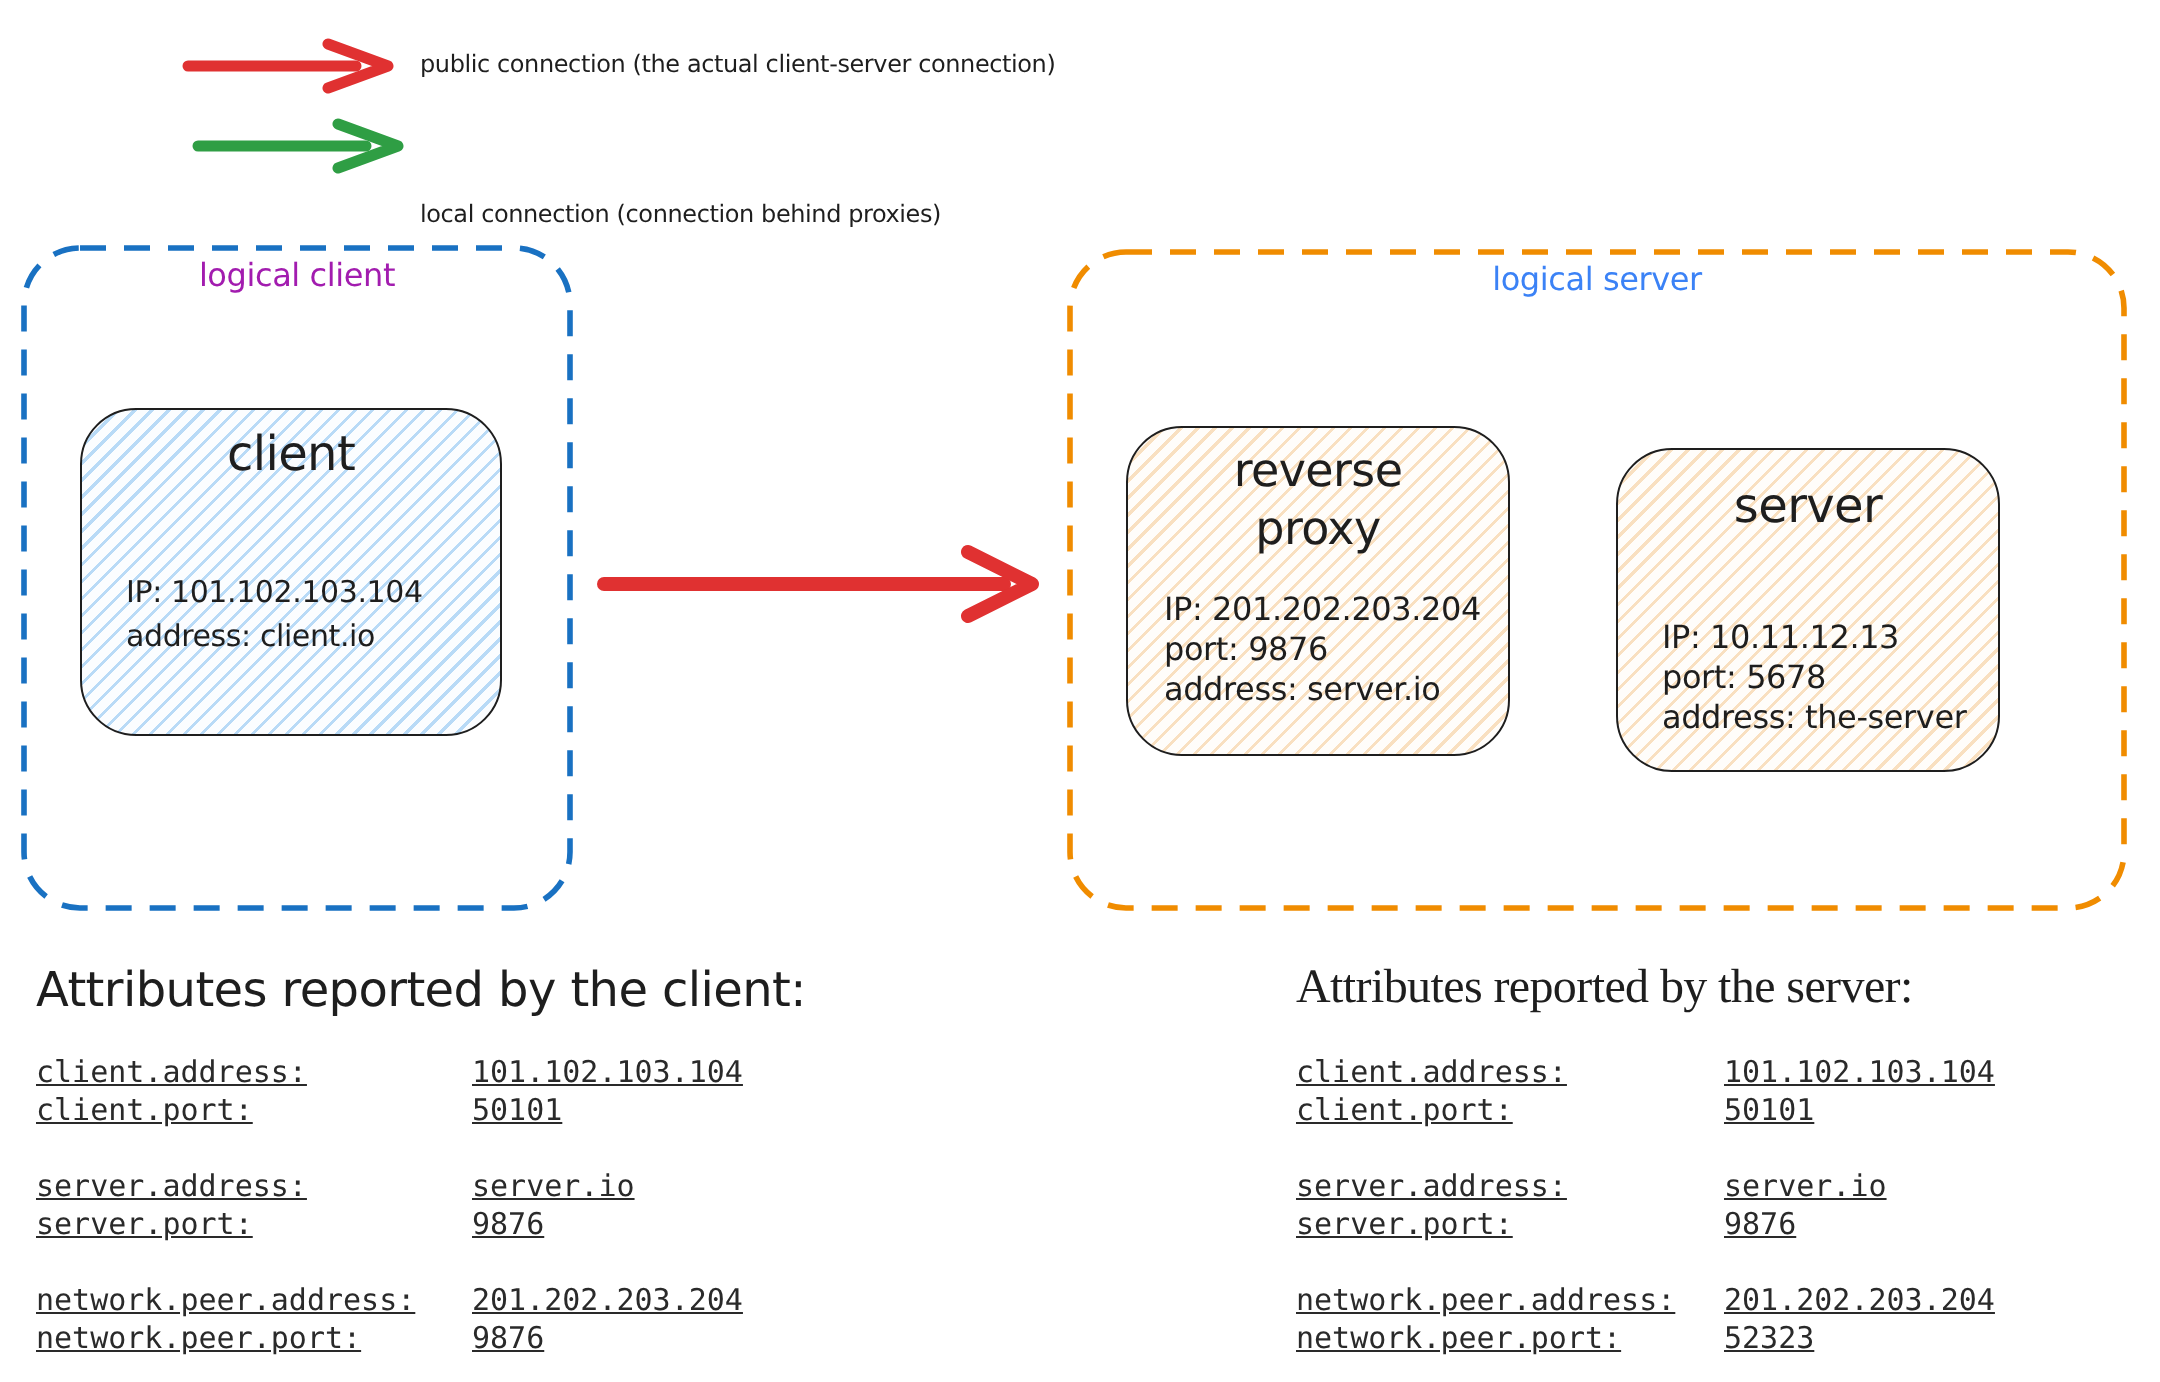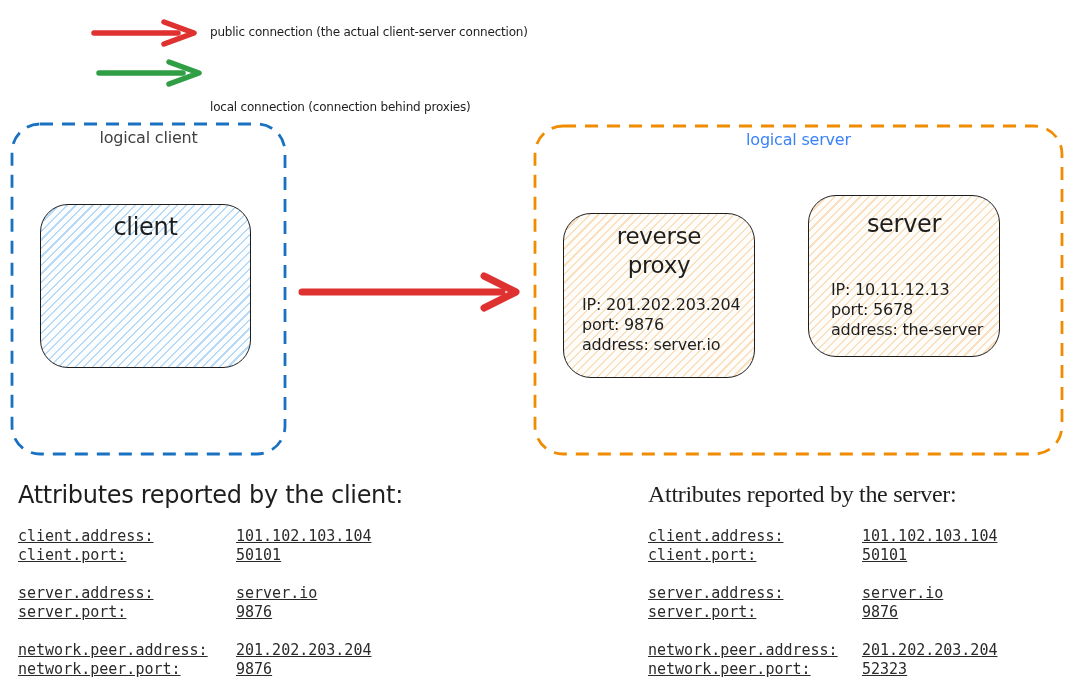--- a/index.html
+++ b/index.html
@@ -9,21 +9,21 @@
   .abs { position: absolute; }
 
   
   .hand { font-family: "DejaVu Sans", sans-serif; color: #1e1e1e; letter-spacing: -0.2px; }
 
   
   .legend-label { font-size: 12px; line-height: 22px; }
 
   
   .group-label { text-align: center; font-size: 16px; font-weight: 500; }
-  .group-label.blue { color: #404040; }
+  .group-label.blue { color: #a21caf; }
   .group-label.orange { color: #3b82f6; }
 
   
   .node {
     position: absolute;
     border: 1.6px solid #1e1e1e;
     border-radius: 28px;
   }
   .node.blue-fill {
     background-color: #fbfdff;
@@ -67,20 +67,24 @@
 </svg>
 <div class="abs hand legend-label" style="left:210px; top:62px;margin-top:34px;">local connection (connection behind proxies)</div>
 
 <svg class="abs" style="left:10px; top:122px;" width="277" height="334">
   <rect x="2" y="2" width="273" height="330" rx="28" ry="28" fill="none" stroke="#1971c2" stroke-width="2.8" stroke-dasharray="13 9"></rect>
 </svg>
 <div class="abs hand group-label blue" style="left:10px; top:128px; width:277px;">logical client</div>
 
 <div class="node blue-fill" style="left:40px; top:204px; width:211px; height:164px;">
   <div class="hand node-title">client</div>
+  <div class="hand node-details" style="left:22px; top:80px;">
+    <div>IP: 101.102.103.104</div>
+    <div>address: client.io</div>
+  </div>
 </div>
 
 <svg class="abs" style="left:294px; top:272px;" width="232" height="40">
   <line x1="8" y1="20" x2="208" y2="20" stroke="#e03131" stroke-width="7" stroke-linecap="round"></line>
   <polyline points="190,4 222,20 190,36" fill="none" stroke="#e03131" stroke-width="7" stroke-linecap="round" stroke-linejoin="round"></polyline>
 </svg>
 
 <svg class="abs" style="left:533px; top:124px;" width="531" height="332">
   <rect x="2" y="2" width="527" height="328" rx="28" ry="28" fill="none" stroke="#f08c00" stroke-width="2.8" stroke-dasharray="13 9"></rect>
 </svg>
@@ -88,21 +92,21 @@
 
 <div class="node orange-fill" style="left:563px; top:213px; width:192px; height:165px;">
   <div class="hand node-title wrap">reverse proxy</div>
   <div class="hand node-details small" style="left:18px; top:81px;">
     <div>IP: 201.202.203.204</div>
     <div>port: 9876</div>
     <div>address: server.io</div>
   </div>
 </div>
 
-<div class="node orange-fill" style="left:808px; top:195px; width:192px; height:162px;">
+<div class="node orange-fill" style="left:808px; top:224px; width:192px; height:162px;">
   <div class="hand node-title" style="margin-top:14px;">server</div>
   <div class="hand node-details small" style="left:22px; top:84px;">
     <div>IP: 10.11.12.13</div>
     <div>port: 5678</div>
     <div>address: the-server</div>
   </div>
 </div>
 
 <div class="abs hand attr-heading" style="left:18px; top:481px;">Attributes reported by the client:</div>
 

